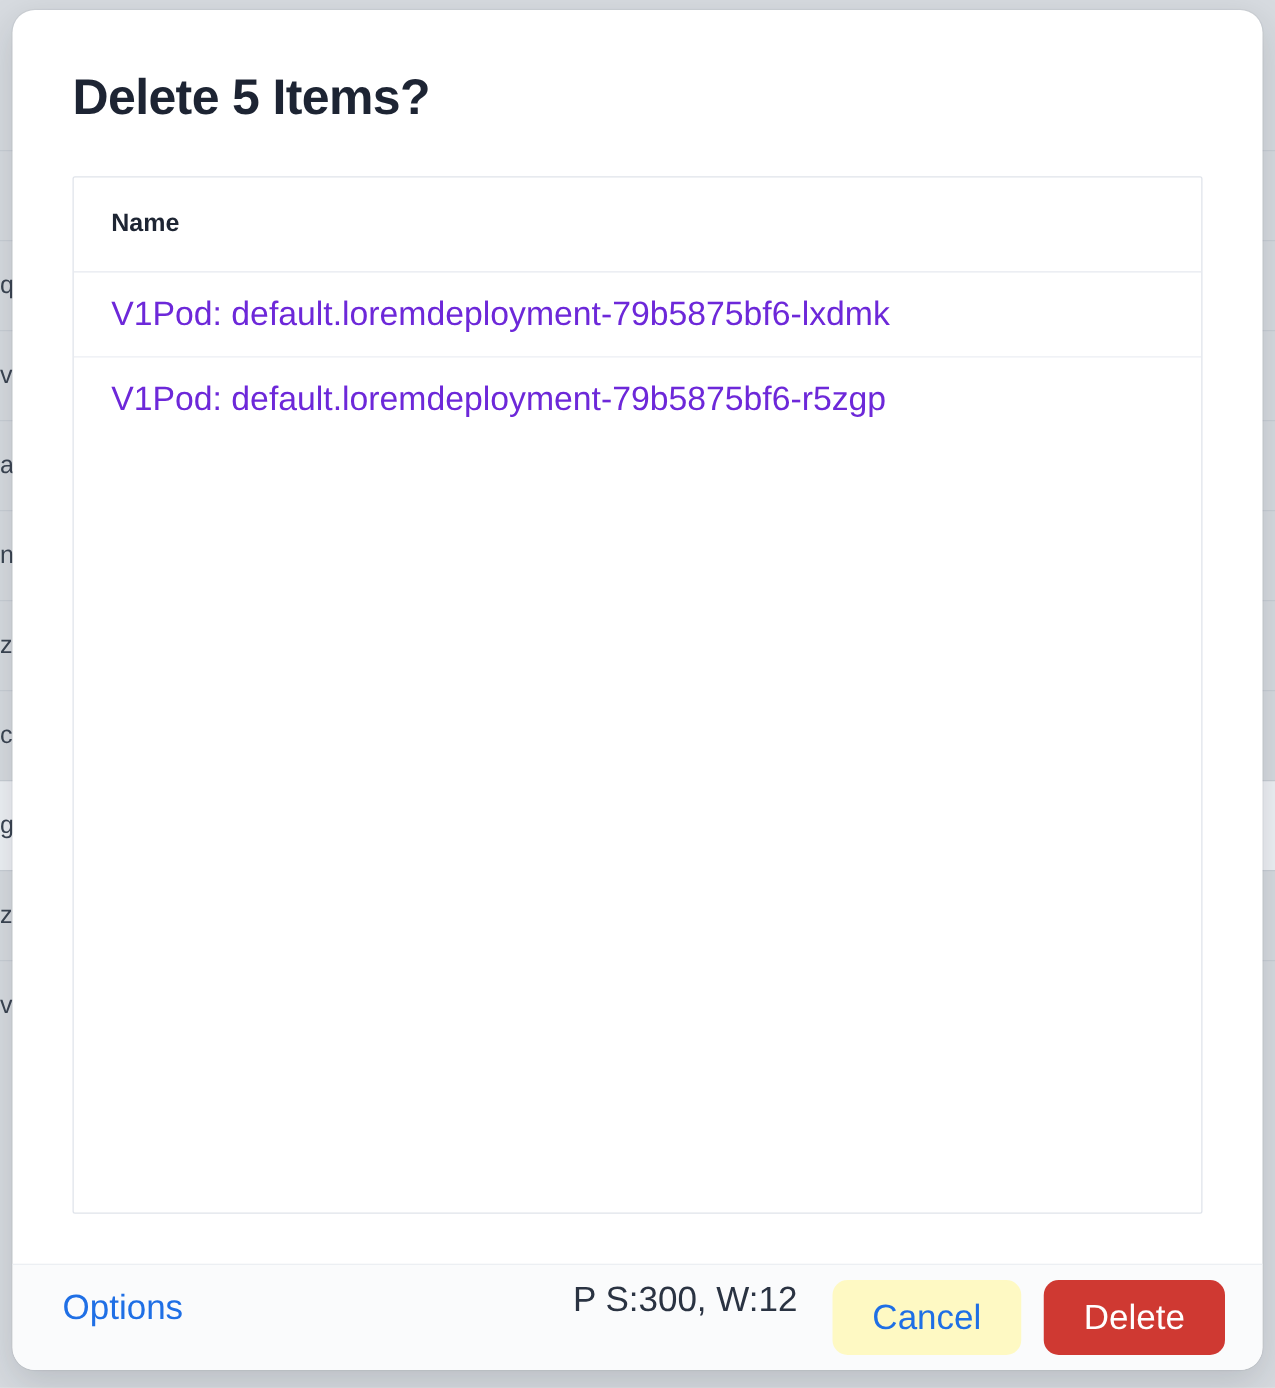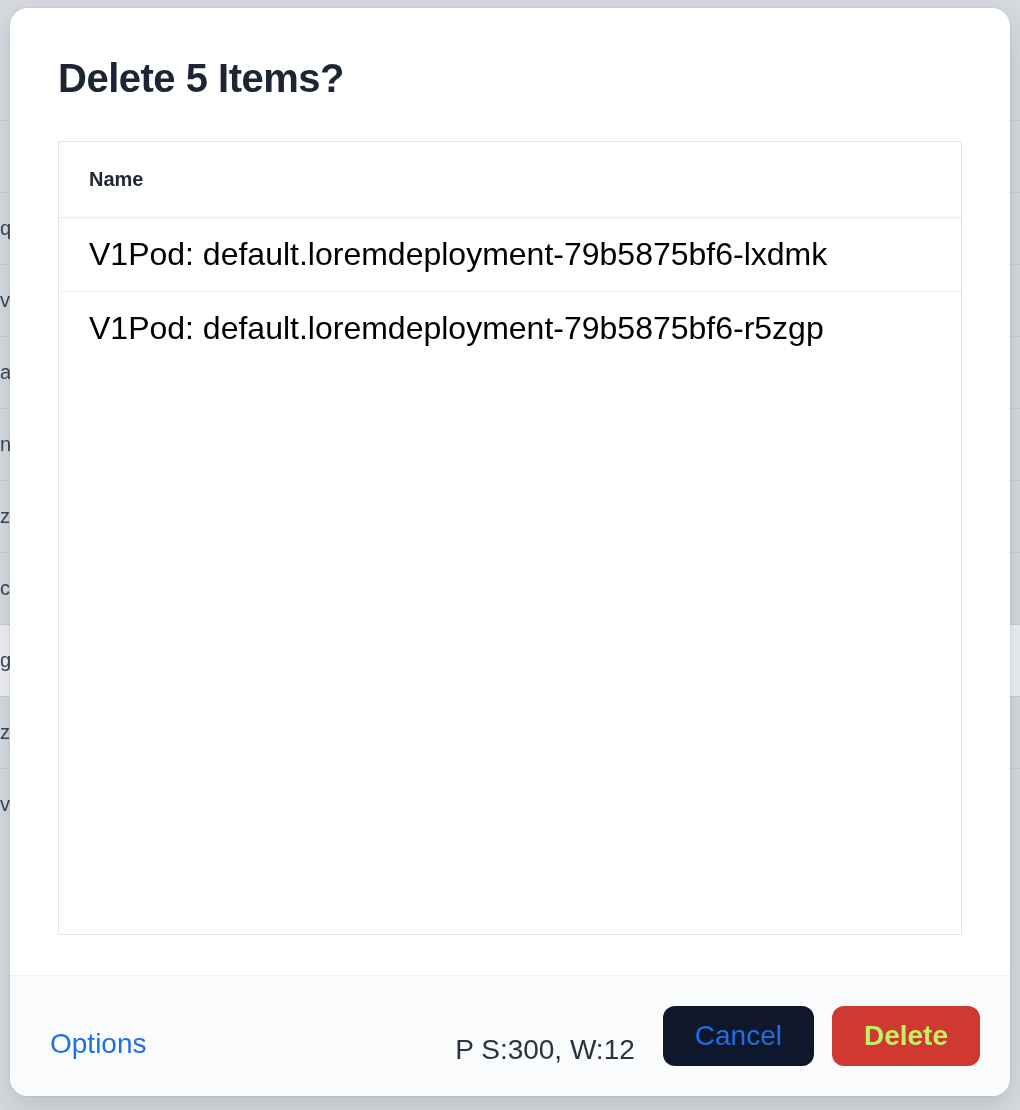--- a/index.html
+++ b/index.html
@@ -94,35 +94,35 @@
       border-bottom: 1px solid #e6e9ef;
     }
     
     .items-list {
       flex: 1;
       overflow-y: auto;
     }
     
     .item-row {
       padding: 18px 30px;
-      font-size: 32px;
-      color: #000000;
+      font-size: 27px;
+      color: #6d28d9;
       border-bottom: 1px solid #ebeef3;
       white-space: nowrap;
       overflow: hidden;
       text-overflow: ellipsis;
     }
     .item-row:last-child { border-bottom: none; }
     
     .modal-footer {
       background: #fafbfc;
       border-top: 1px solid #eceff3;
-      padding: 30px 30px;
-      display: flex;
-      align-items: flex-end;
+      padding: 12px 30px;
+      display: flex;
+      align-items: flex-start;
       gap: 18px;
     }
     
     .options-link {
       color: #1f6fe5;
       font-size: 28px;
       font-weight: 500;
       background: none;
       border: none;
       cursor: pointer;
@@ -143,28 +143,28 @@
       font-size: 28px;
       font-weight: 500;
       padding: 16px 32px;
       border-radius: 12px;
       border: none;
       cursor: pointer;
       line-height: 1;
     }
     
     .btn-cancel {
-      background: #0f172a;
+      background: #fef9c3;
       color: #1f6fe5;
     }
     
     .btn-delete {
       background: #cf3932;
-      color: #bef264;
-      font-weight: 700;
+      color: #ffffff;
+      font-weight: 400;
     }
   </style>
 </head>
 <body>
 
 <div class="backdrop">
   <div class="bg-rows">
     <div class="row link"></div>
     <div class="row">q:</div>
     <div class="row">v</div>

